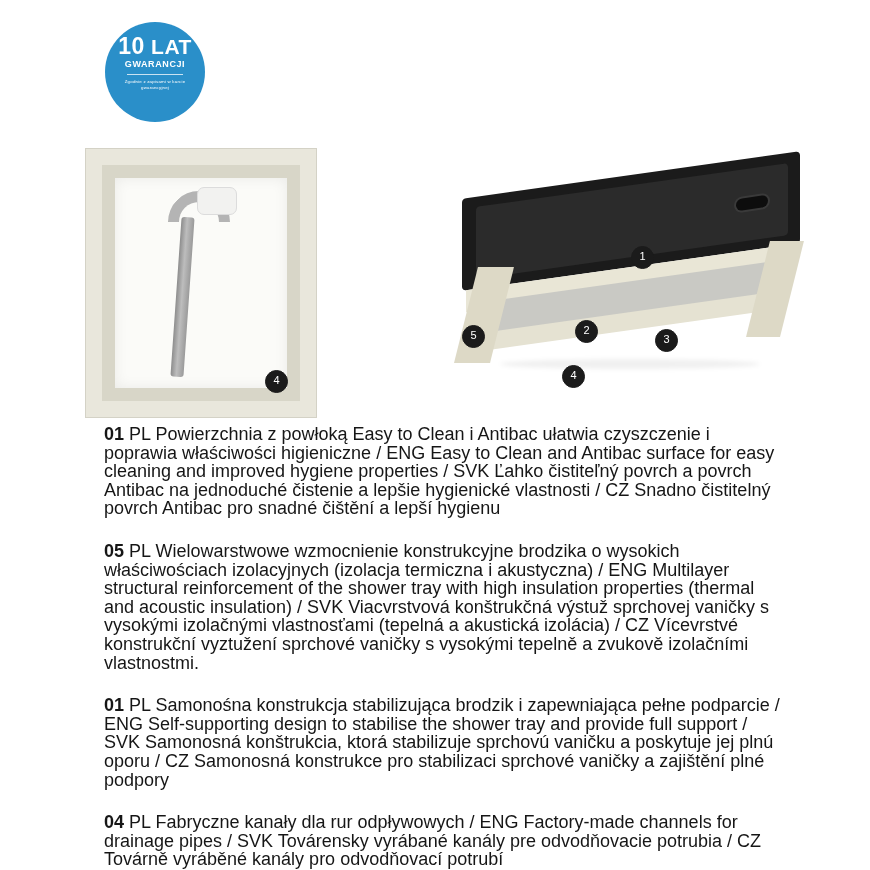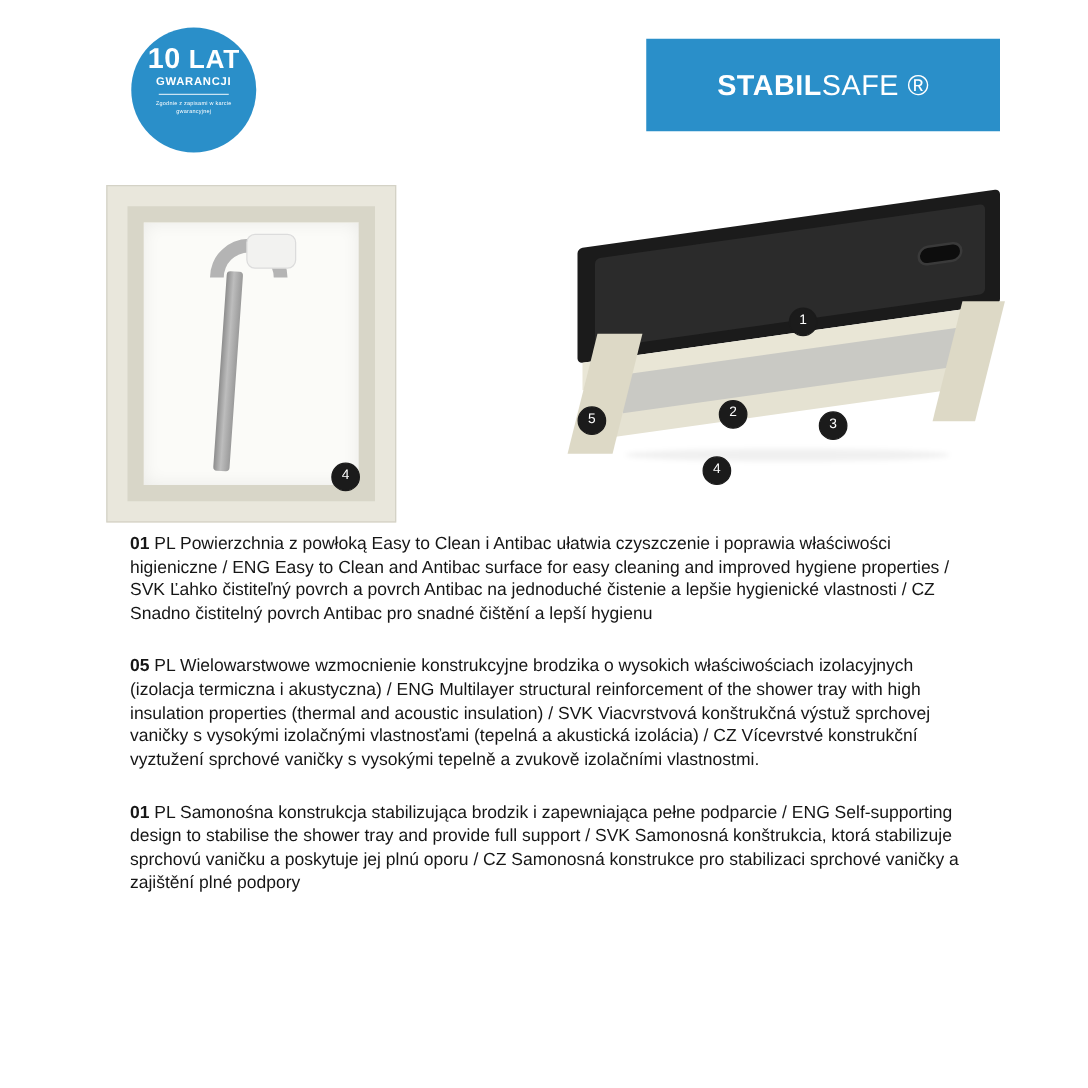--- a/index.html
+++ b/index.html
@@ -255,46 +255,41 @@
 
   
   .text-area {
     position: absolute;
     left: 104px;
     top: 425px;
     width: 680px;
   }
   .para {
     margin: 0 0 24px 0;
-    font-size: 14px;
+    font-size: 18px;
     line-height: 18.6px;
     color: #161616;
   }
   .para .lead { font-weight: bold; }
 </style>
 </head>
 <body>
 
 <div class="top-band">
 
   <div class="badge">
     <div class="badge-years">
       <span class="num">10</span>
       <span>LAT</span>
     </div>
     <div class="badge-sub">GWARANCJI</div>
     <div class="badge-rule"></div>
     <div class="badge-fine">Zgodnie z zapisami w karcie gwarancyjnej</div>
   </div>
 
-  <div class="logo-box">
-    <div class="logo-text">
-      <span class="bold">STABIL</span><span class="light">SAFE ®</span>
-    </div>
-  </div>
 
 </div>
 
 <div class="figures">
 
   <div class="tray-photo">
     <div class="tray-inner-frame">
       <div class="tray-groove-top"></div>
       <div class="tray-surface"></div>
       <div class="tray-pipe"></div>
@@ -334,15 +329,19 @@
   <p class="para">
     <span class="lead">05</span>
     <span>PL Wielowarstwowe wzmocnienie konstrukcyjne brodzika o wysokich właściwościach izolacyjnych (izolacja termiczna i akustyczna) / ENG Multilayer structural reinforcement of the shower tray with high insulation properties (thermal and acoustic insulation) / SVK Viacvrstvová konštrukčná výstuž sprchovej vaničky s vysokými izolačnými vlastnosťami (tepelná a akustická izolácia) / CZ Vícevrstvé konstrukční vyztužení sprchové vaničky s vysokými tepelně a zvukově izolačními vlastnostmi.</span>
   </p>
 
   <p class="para">
     <span class="lead">01</span>
     <span>PL Samonośna konstrukcja stabilizująca brodzik i zapewniająca pełne podparcie / ENG Self-supporting design to stabilise the shower tray and provide full support / SVK Samonosná konštrukcia, ktorá stabilizuje sprchovú vaničku a poskytuje jej plnú oporu / CZ Samonosná konstrukce pro stabilizaci sprchové vaničky a zajištění plné podpory</span>
   </p>
 
+  <p class="para">
+    <span class="lead">04</span>
+    <span>PL Fabryczne kanały dla rur odpływowych / ENG Factory-made channels for drainage pipes / SVK Továrensky vyrábané kanály pre odvodňovacie potrubia / CZ Továrně vyráběné kanály pro odvodňovací potrubí</span>
+  </p>
 
 
 </div>
 
 </body></html>

